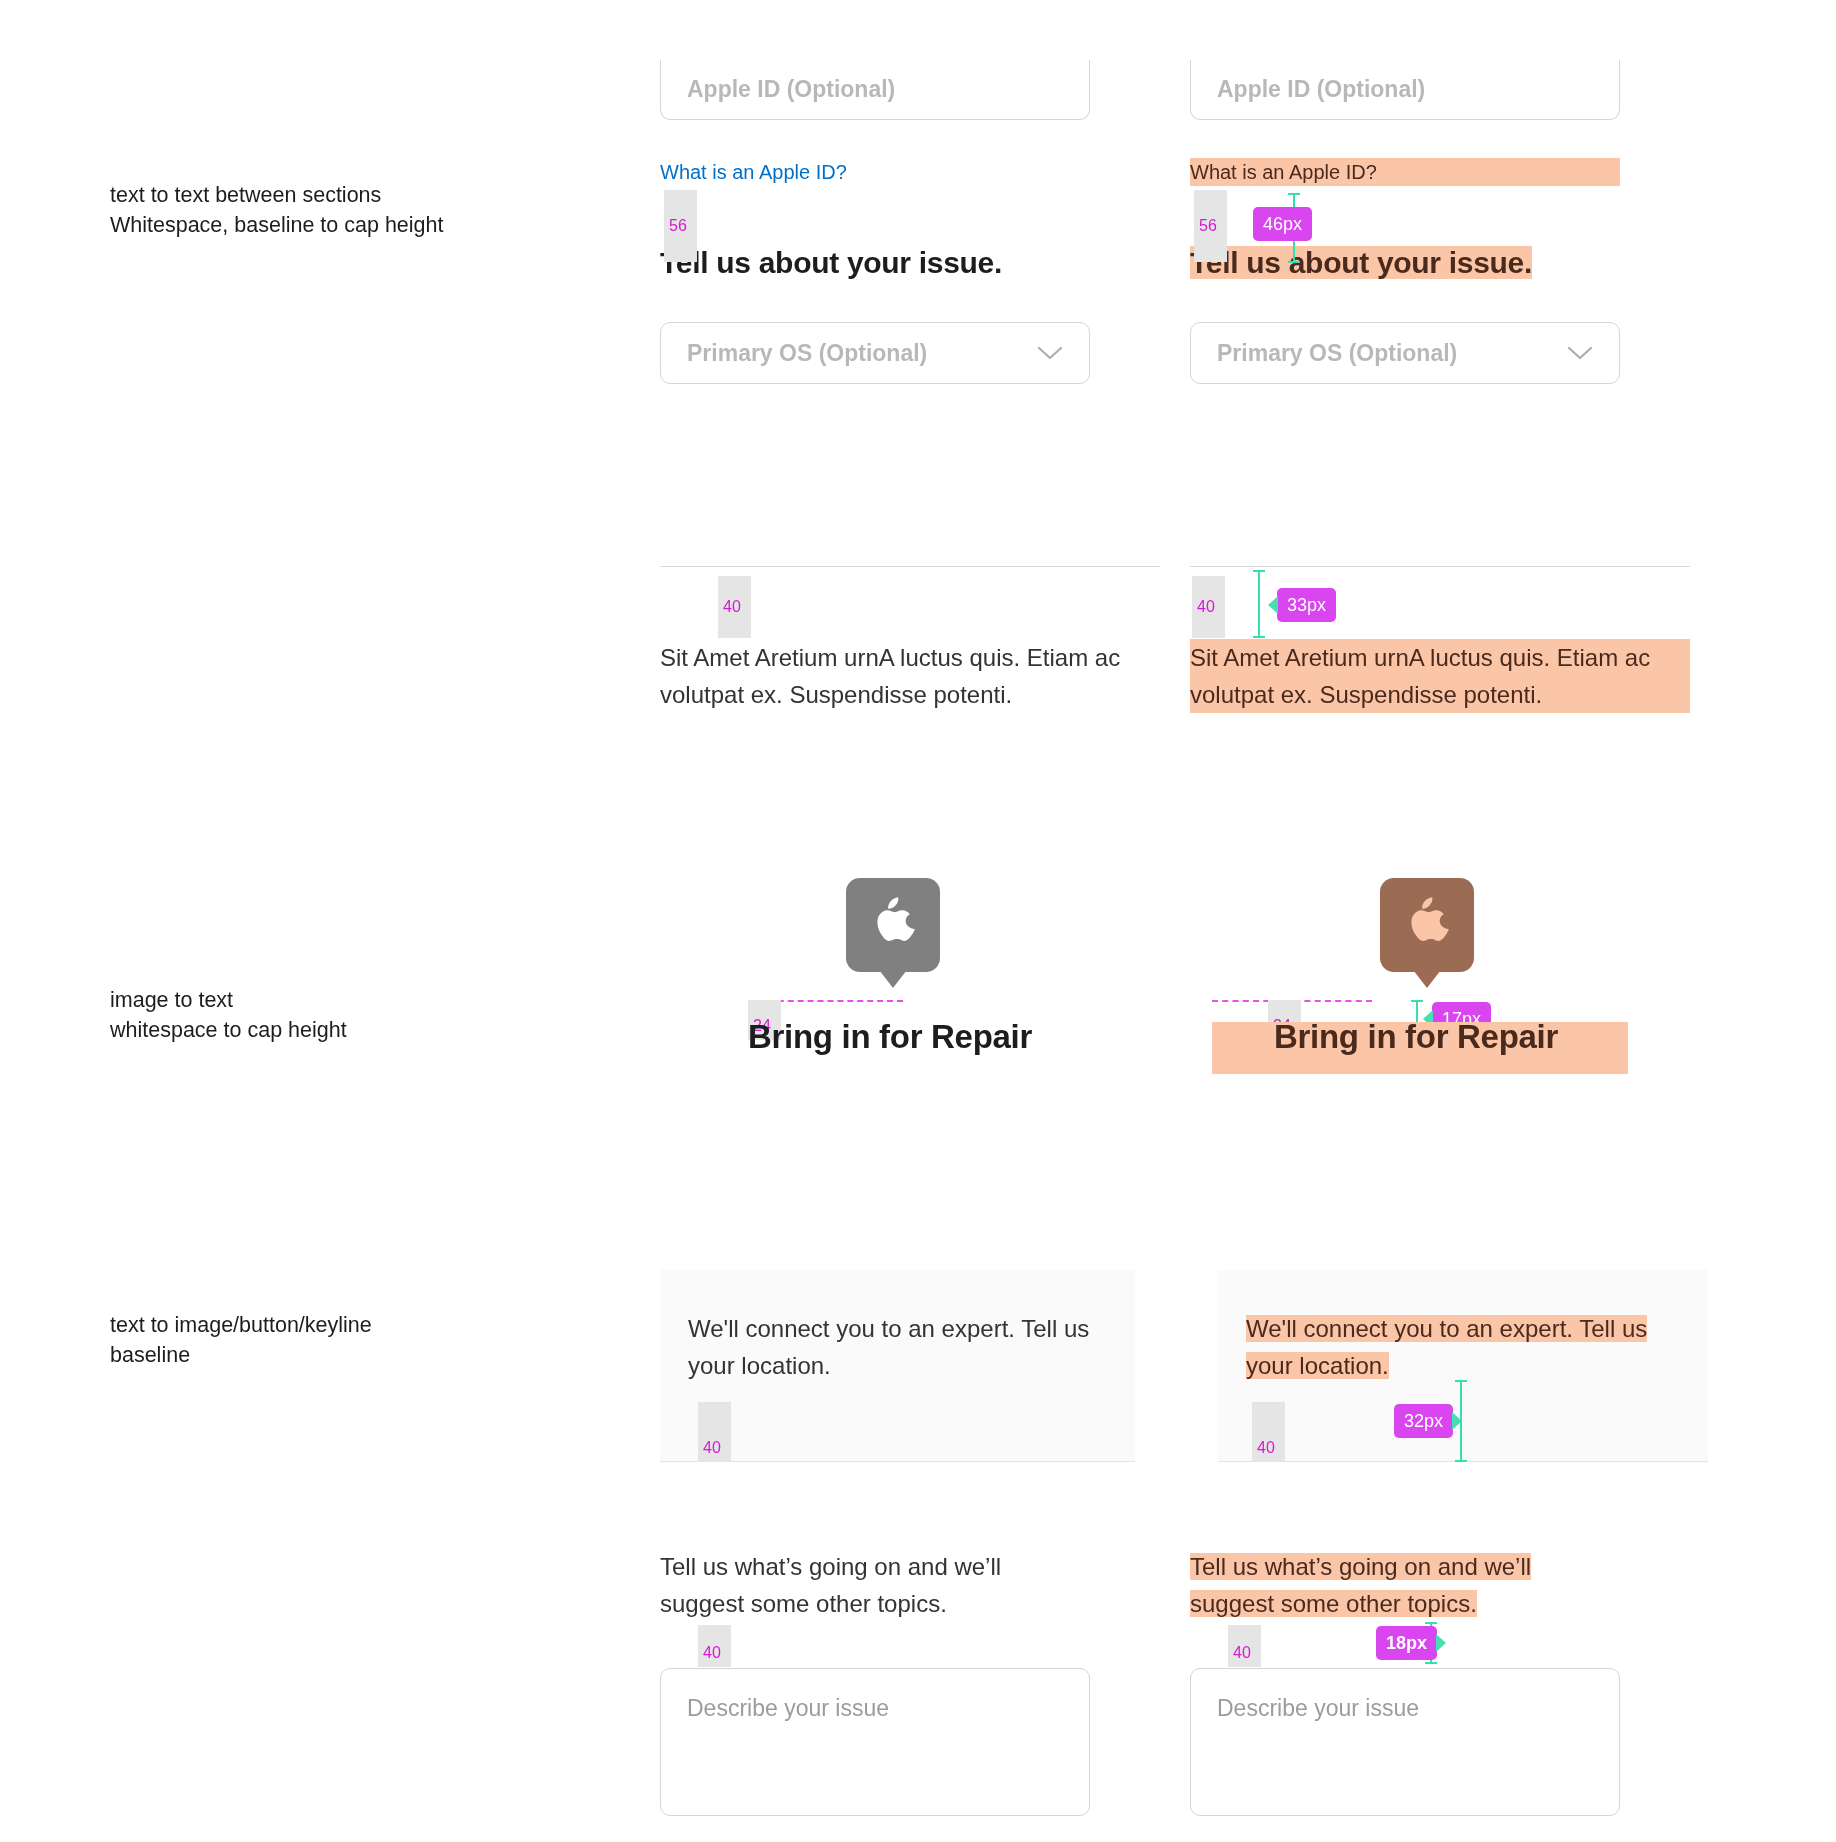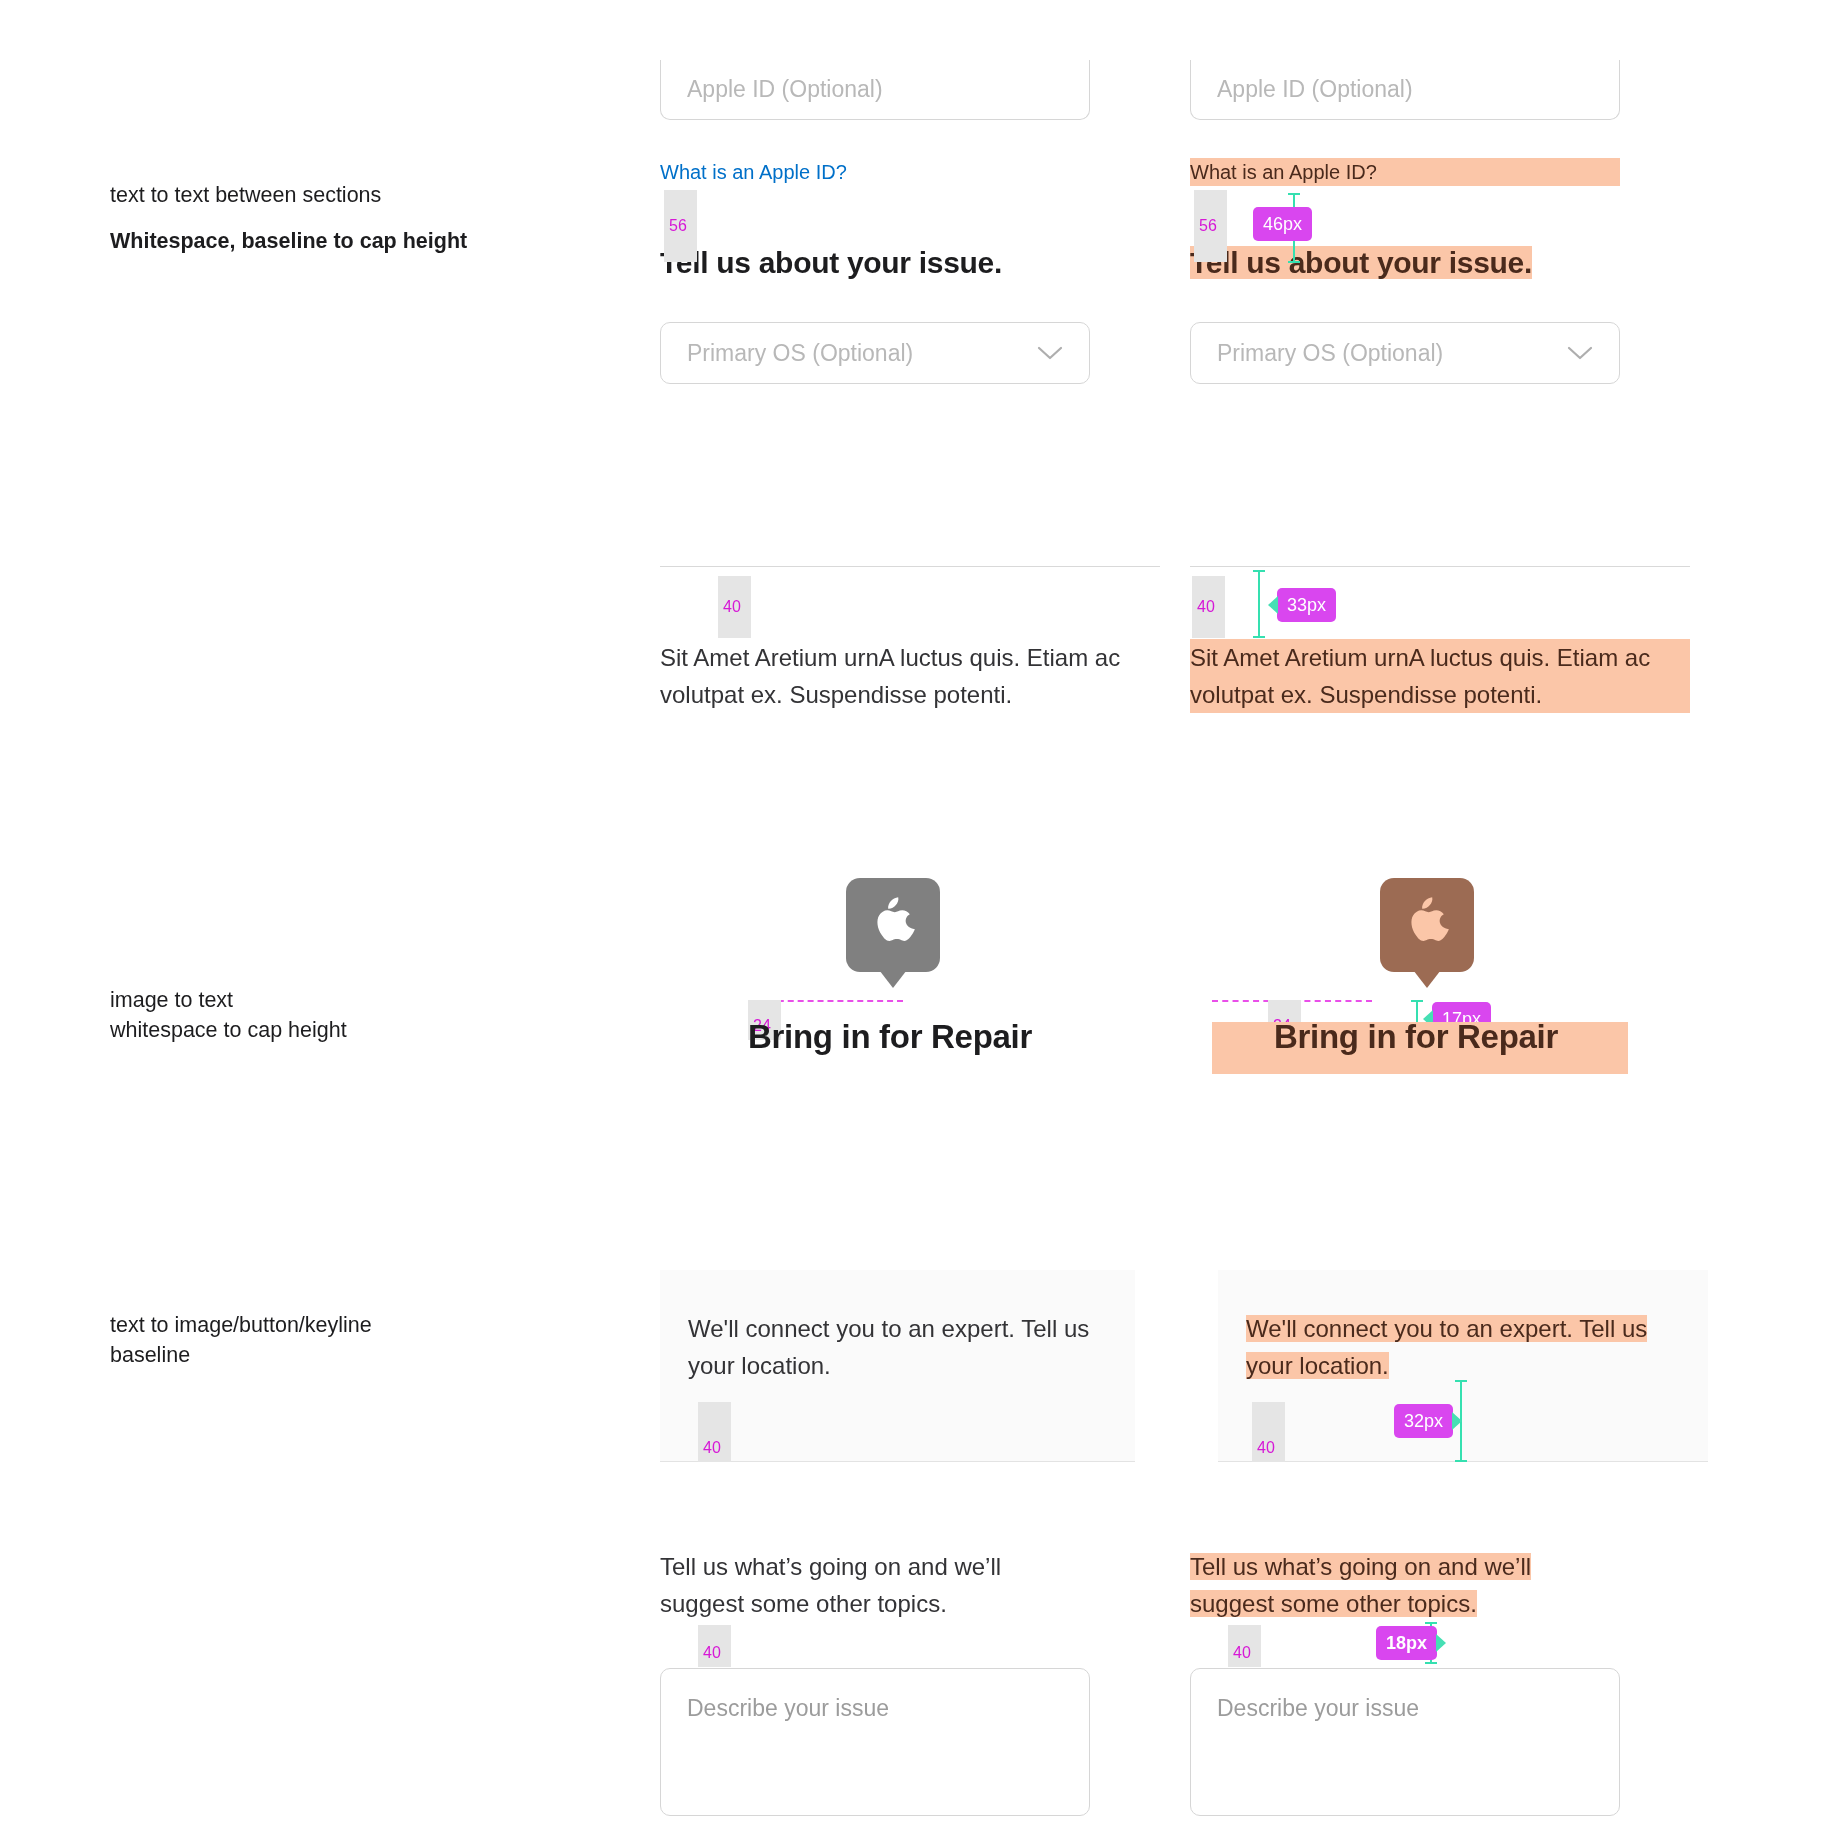--- a/index.html
+++ b/index.html
@@ -24,21 +24,21 @@
   
   .row-label {
     position: absolute;
     left: 110px;
     width: 470px;
     font-size: 21.5px;
     line-height: 30px;
     color: #1d1d1f;
     font-weight: 400;
   }
-  .row-label .strong { font-weight: 700; display: block; margin-top: 16px; }
+  .row-label .strong { font-weight: 400; display: block; }
   .row-label .norm { display: block; }
 
   
   .col {
     position: absolute;
     width: 430px;
   }
   .colA { left: 660px; }
   .colB { left: 1190px; }
 
@@ -46,20 +46,21 @@
     box-sizing: border-box;
     border: 1px solid #d6d6d6;
     border-radius: 10px;
     background: #ffffff;
     height: 62px;
     display: flex;
     align-items: center;
     padding: 0 26px;
     font-size: 23px;
     color: #b8b8b8;
+    font-weight: bold;
   }
   .field.cut-top {
     border-top: none;
     border-radius: 0 0 10px 10px;
   }
   .field .chev {
     margin-left: auto;
     color: #aeaeae;
     display: inline-flex;
   }

